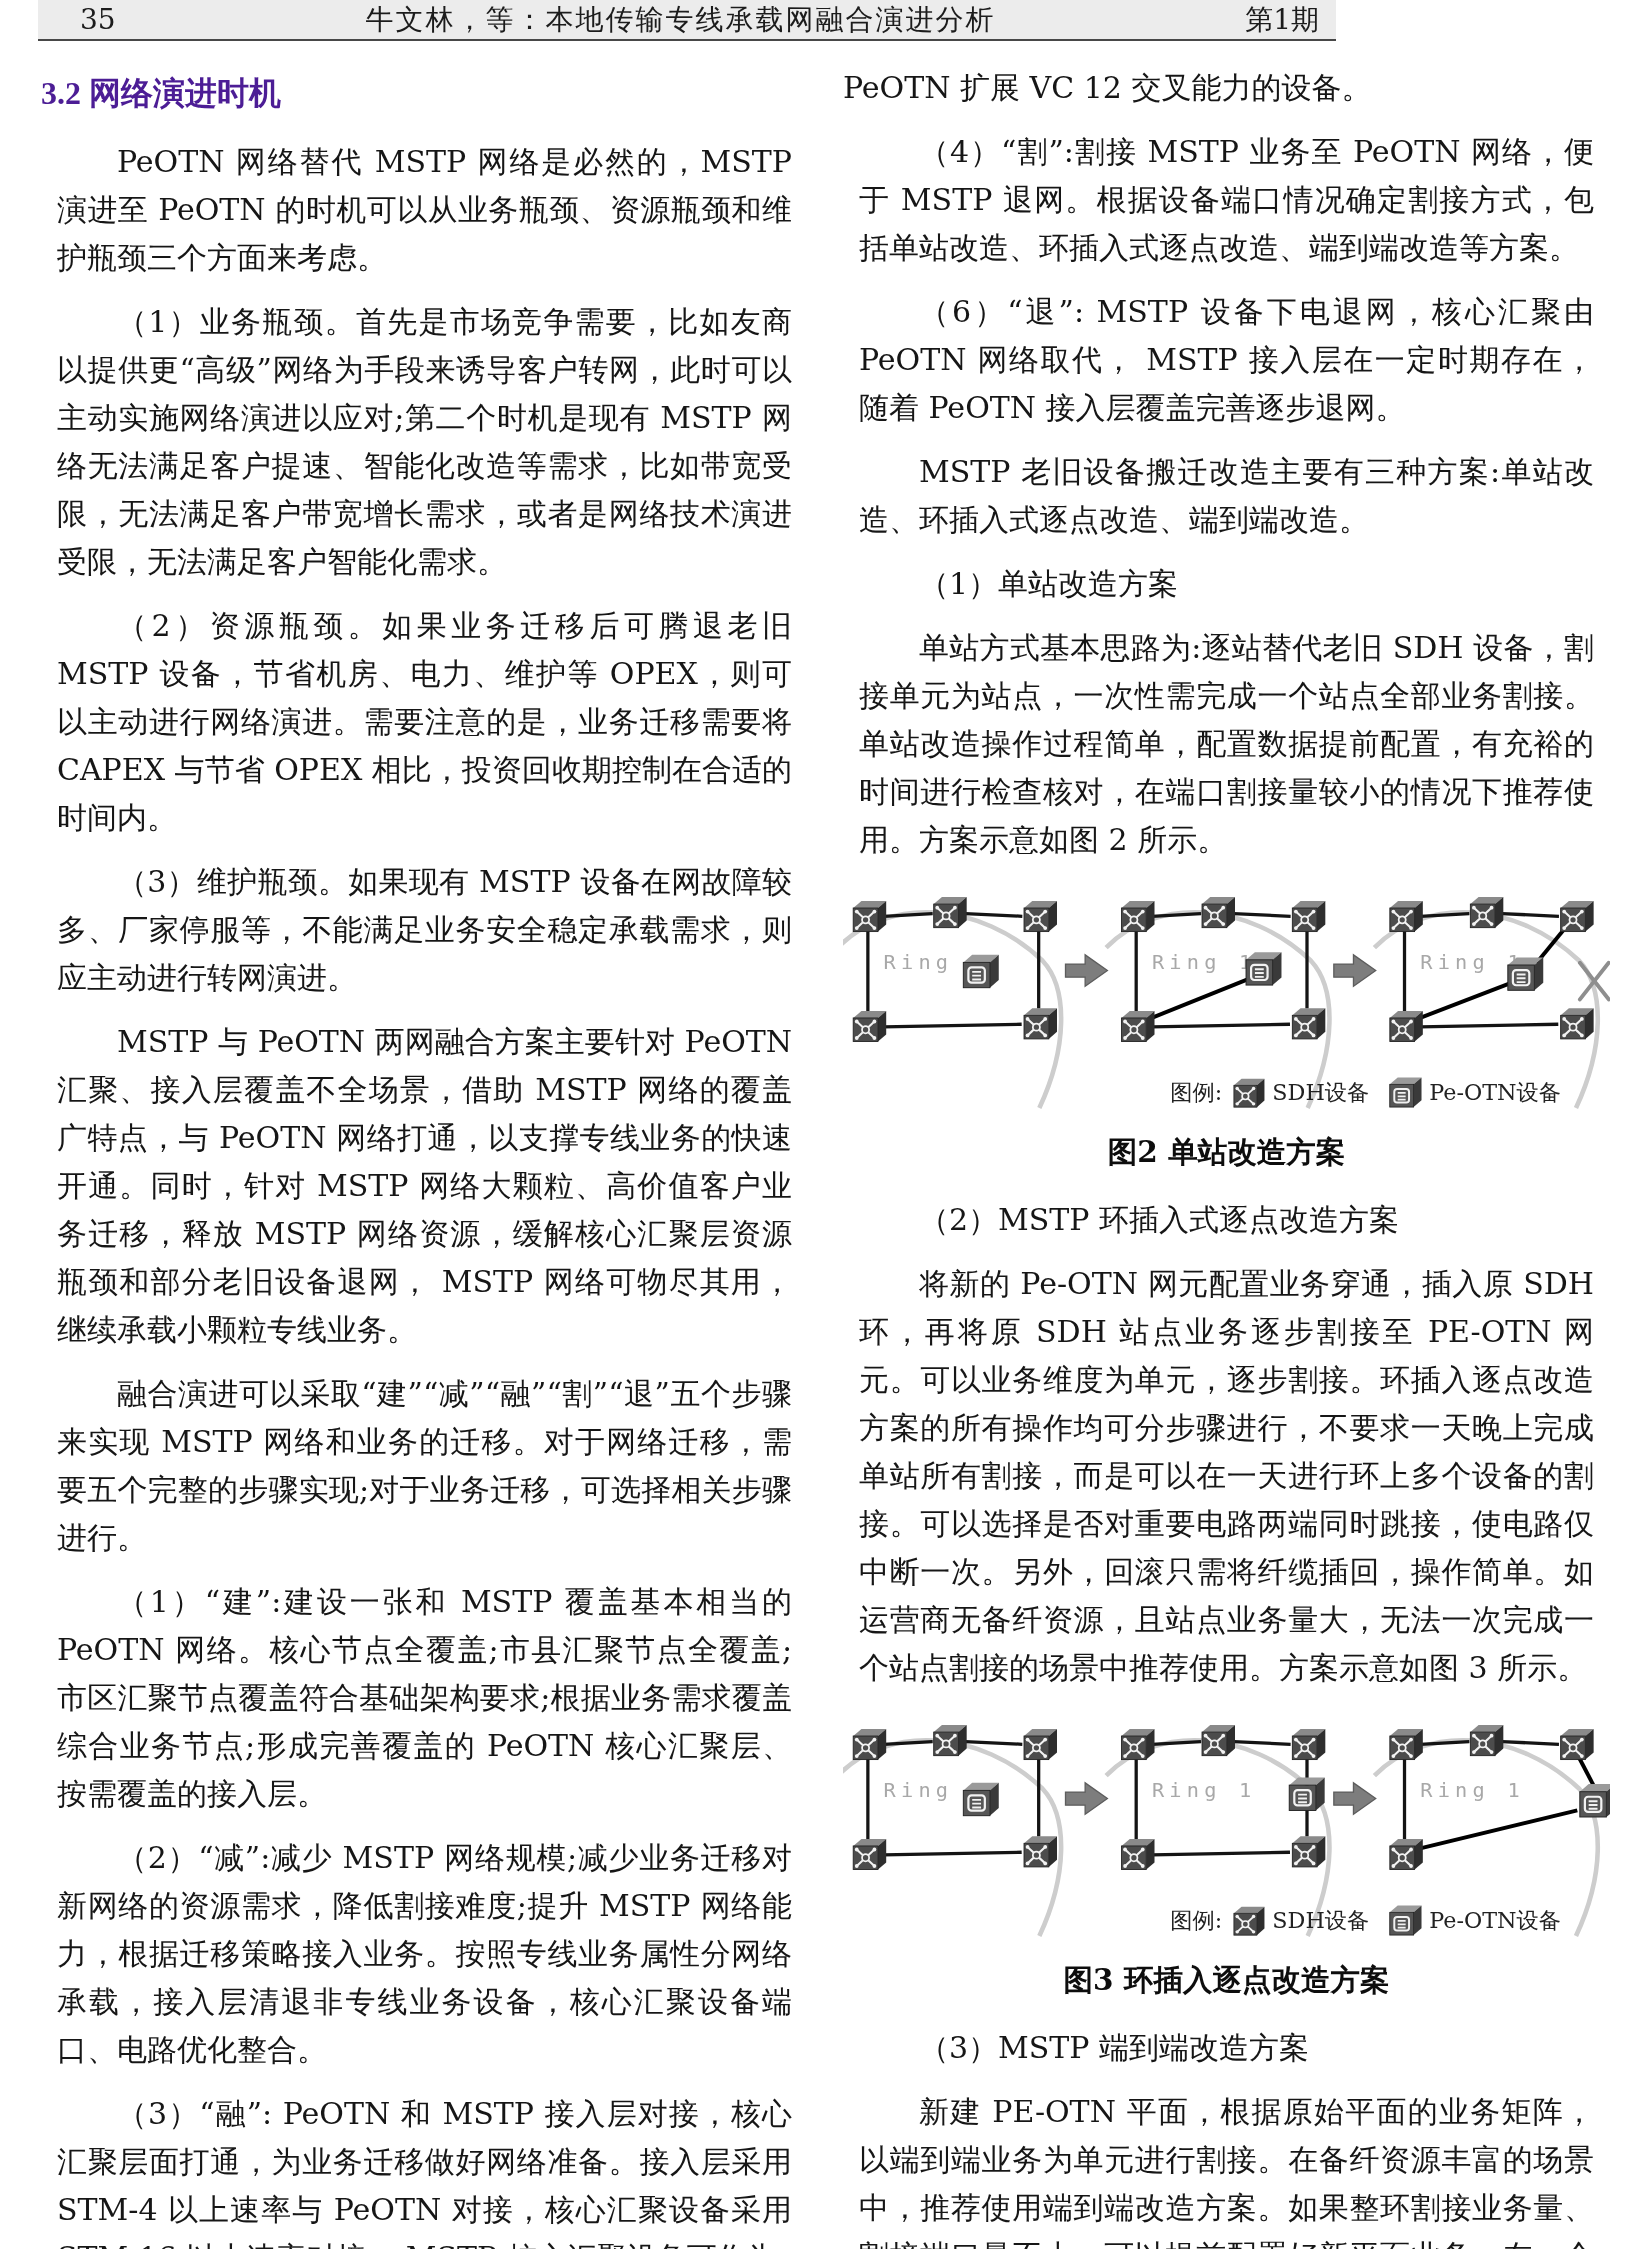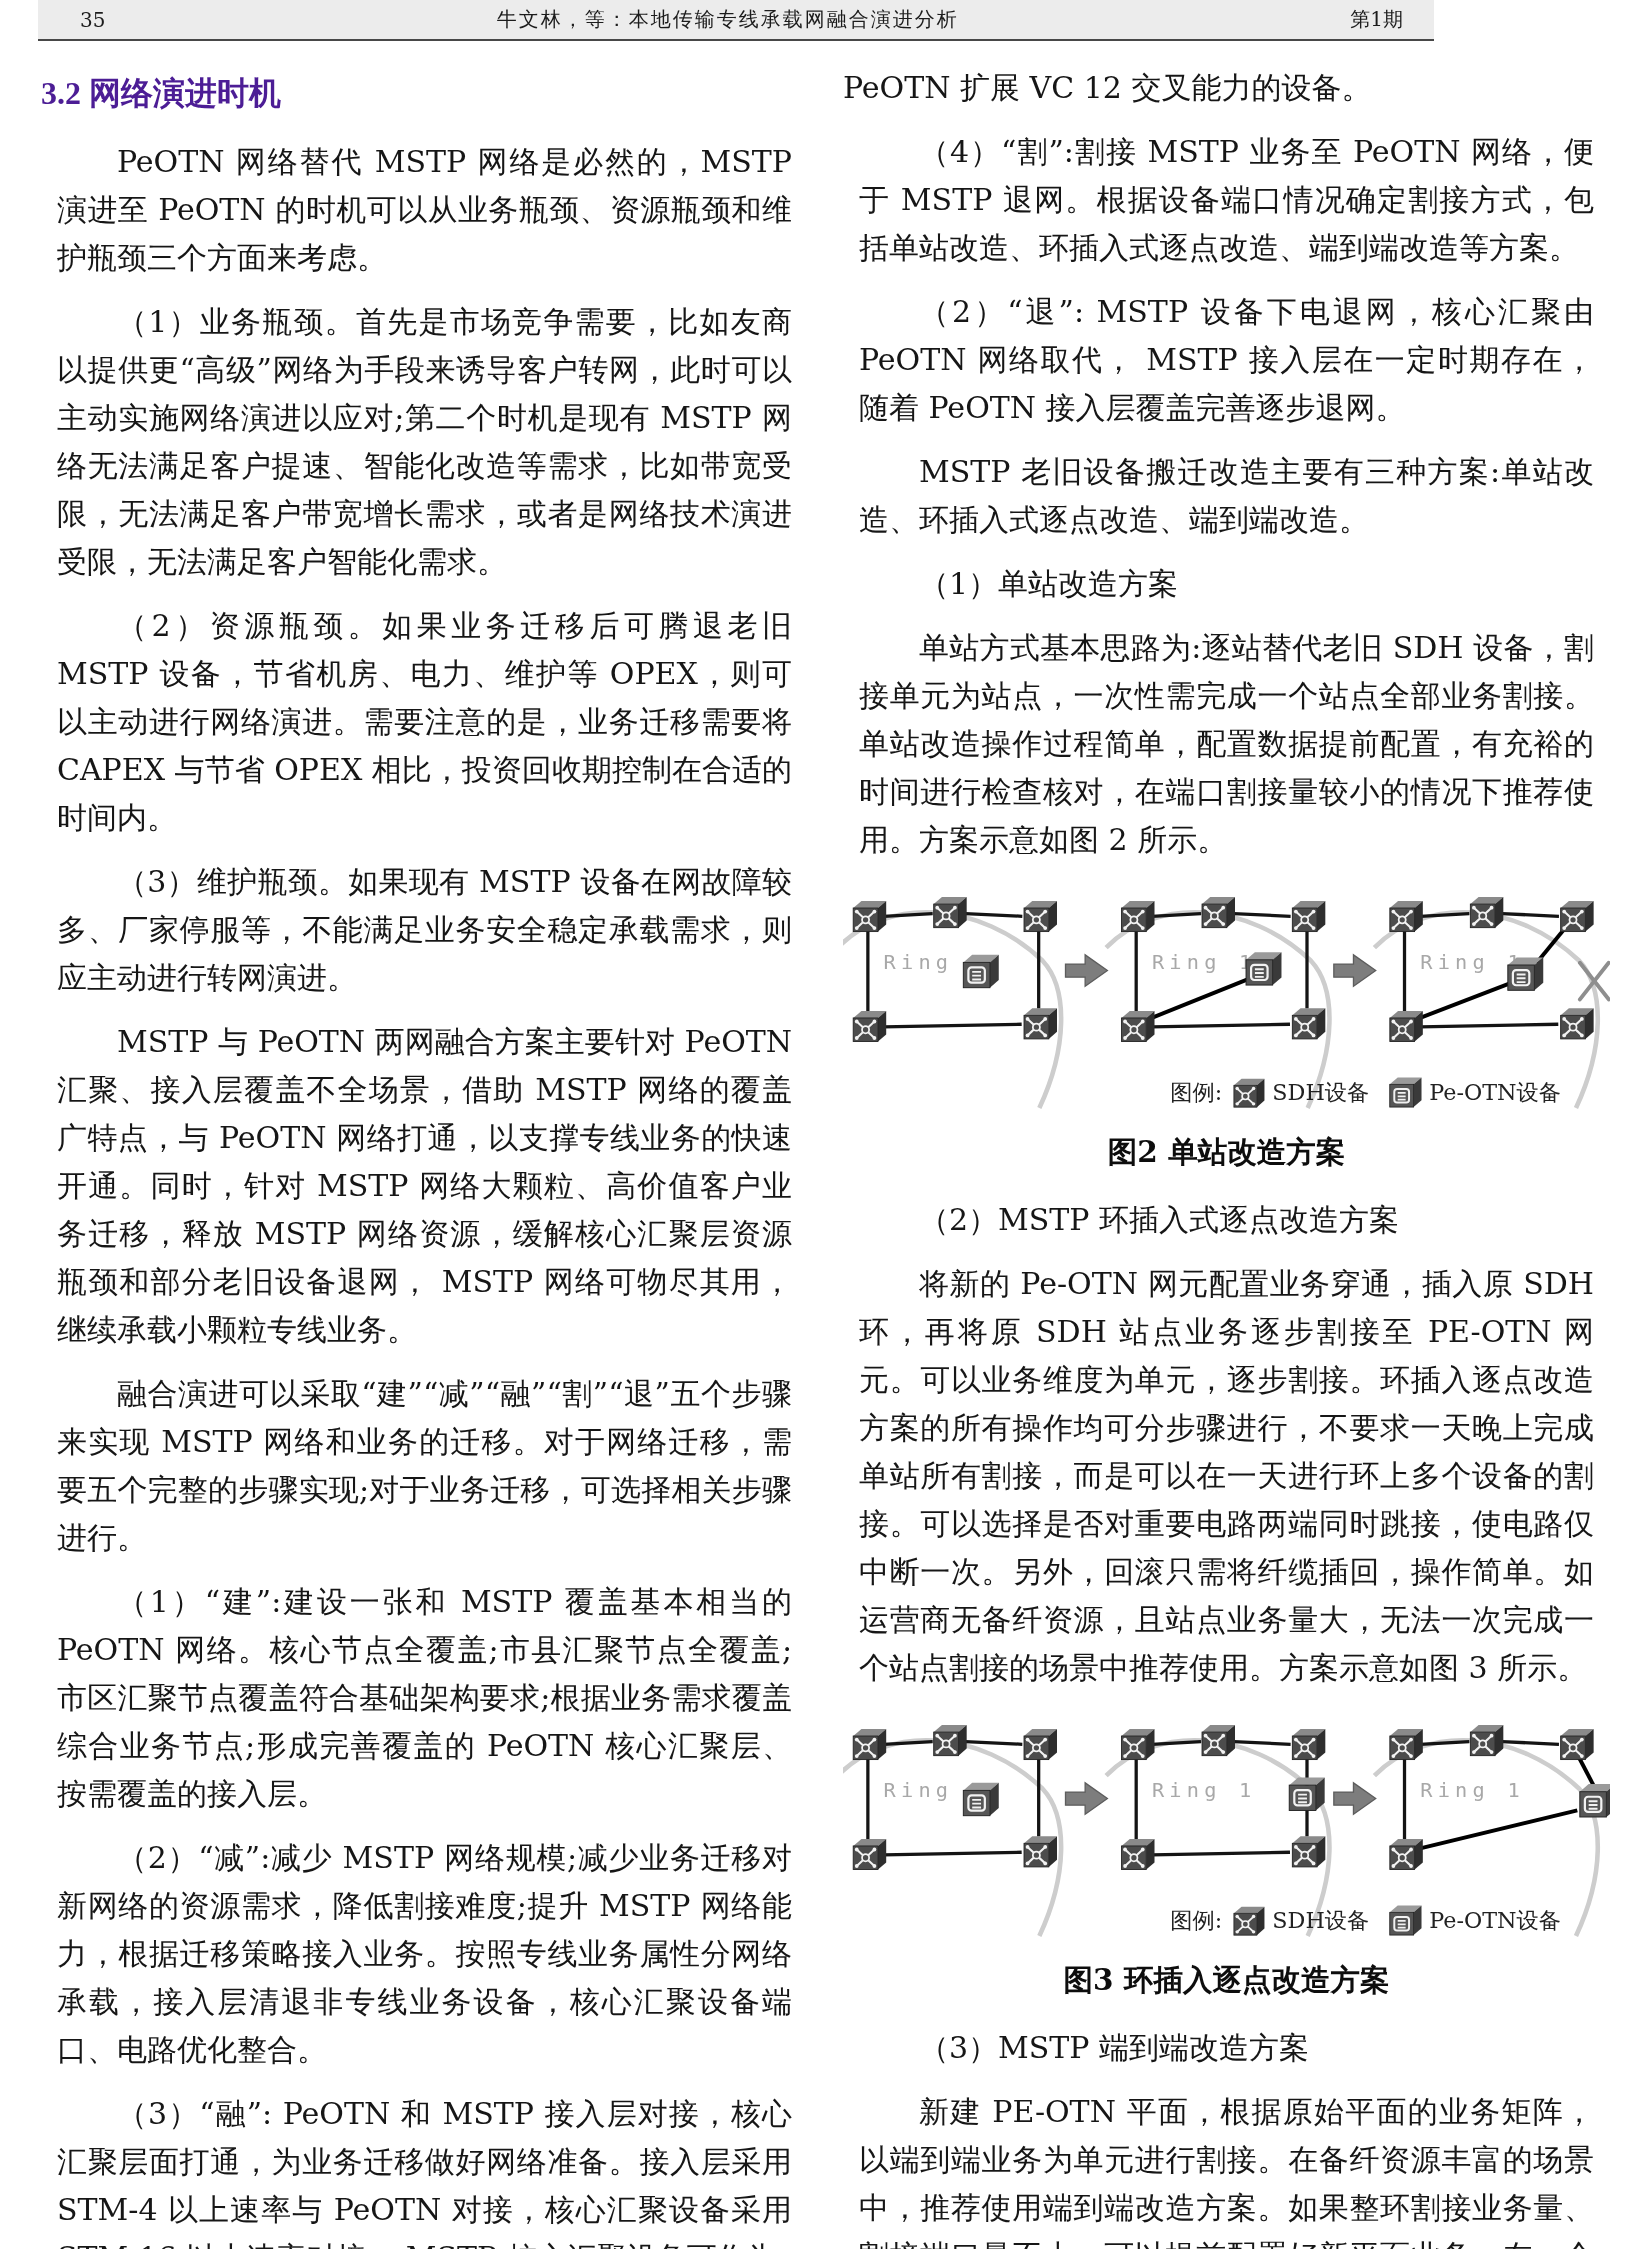--- a/index.html
+++ b/index.html
@@ -3,24 +3,24 @@
 <meta charset="utf-8">
 <style>
   html,body{margin:0;padding:0;}
   body{
     width:1646px;height:2250px;position:relative;background:#ffffff;
     font-family:"DejaVu Serif","Liberation Serif",serif;color:#161616;
     overflow:hidden;
   }
   
   .page-header{
-    position:absolute;left:38px;top:0;width:1396px;height:41px;
+    position:absolute;left:38px;top:0;width:1298px;height:41px;
     background:#ececec;border-bottom:2.6px solid #474747;box-sizing:border-box;
     display:flex;align-items:center;justify-content:space-between;
-    padding:0 31px 0 42px;font-size:20px;color:#1c1c1c;
+    padding:0 17px 0 42px;font-size:28px;color:#1c1c1c;
   }
   .page-header .page-title{letter-spacing:2px;}
   
   .col{
     position:absolute;top:64px;width:767px;
     font-size:30px;line-height:48px;text-align:justify;
   }
   .col-left{left:41px;}
   .col-right{left:843px;}
   p.body{margin:16px;text-indent:2em;}
@@ -101,21 +101,21 @@
   <p class="body">MSTP 与 PeOTN 两网融合方案主要针对 PeOTN 汇聚、接入层覆盖不全场景，借助 MSTP 网络的覆盖广特点，与 PeOTN 网络打通，以支撑专线业务的快速开通。同时，针对 MSTP 网络大颗粒、高价值客户业务迁移，释放 MSTP 网络资源，缓解核心汇聚层资源瓶颈和部分老旧设备退网， MSTP 网络可物尽其用，继续承载小颗粒专线业务。</p>
   <p class="body">融合演进可以采取“建”“减”“融”“割”“退”五个步骤来实现 MSTP 网络和业务的迁移。对于网络迁移，需要五个完整的步骤实现;对于业务迁移，可选择相关步骤进行。</p>
   <p class="body">（1）“建”:建设一张和 MSTP 覆盖基本相当的 PeOTN 网络。核心节点全覆盖;市县汇聚节点全覆盖;市区汇聚节点覆盖符合基础架构要求;根据业务需求覆盖综合业务节点;形成完善覆盖的 PeOTN 核心汇聚层、按需覆盖的接入层。</p>
   <p class="body">（2）“减”:减少 MSTP 网络规模;减少业务迁移对新网络的资源需求，降低割接难度;提升 MSTP 网络能力，根据迁移策略接入业务。按照专线业务属性分网络承载，接入层清退非专线业务设备，核心汇聚设备端口、电路优化整合。</p>
   <p class="body">（3）“融”: PeOTN 和 MSTP 接入层对接，核心汇聚层面打通，为业务迁移做好网络准备。接入层采用 STM-4 以上速率与 PeOTN 对接，核心汇聚设备采用 STM-16 以上速率对接， MSTP 核心汇聚设备可作为</p>
 </div>
 
 <div class="col col-right">
   <p class="noindent">PeOTN 扩展 VC 12 交叉能力的设备。</p>
   <p class="body">（4）“割”:割接 MSTP 业务至 PeOTN 网络，便于 MSTP 退网。根据设备端口情况确定割接方式，包括单站改造、环插入式逐点改造、端到端改造等方案。</p>
-  <p class="body">（2）“退”: MSTP 设备下电退网，核心汇聚由 PeOTN 网络取代， MSTP 接入层在一定时期存在，随着 PeOTN 接入层覆盖完善逐步退网。</p>
+  <p class="body">（6）“退”: MSTP 设备下电退网，核心汇聚由 PeOTN 网络取代， MSTP 接入层在一定时期存在，随着 PeOTN 接入层覆盖完善逐步退网。</p>
   <p class="body">MSTP 老旧设备搬迁改造主要有三种方案:单站改造、环插入式逐点改造、端到端改造。</p>
   <p class="body">（1）单站改造方案</p>
   <p class="body">单站方式基本思路为:逐站替代老旧 SDH 设备，割接单元为站点，一次性需完成一个站点全部业务割接。单站改造操作过程简单，配置数据提前配置，有充裕的时间进行检查核对，在端口割接量较小的情况下推荐使用。方案示意如图 2 所示。</p>
 
   <figure>
     <svg width="767" height="244" viewBox="0 0 1172 372" style="font-size:46px">
 
       <g transform="translate(0,8)">
         <path class="fiber" d="M-8,95 C70,15 210,25 305,115 C345,158 342,250 300,340"></path>
         <line class="link" x1="62" y1="47" x2="137" y2="43"></line>

